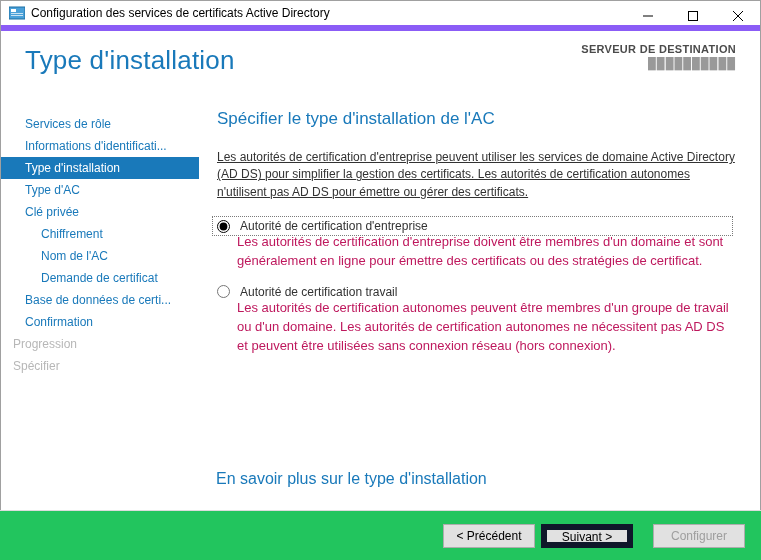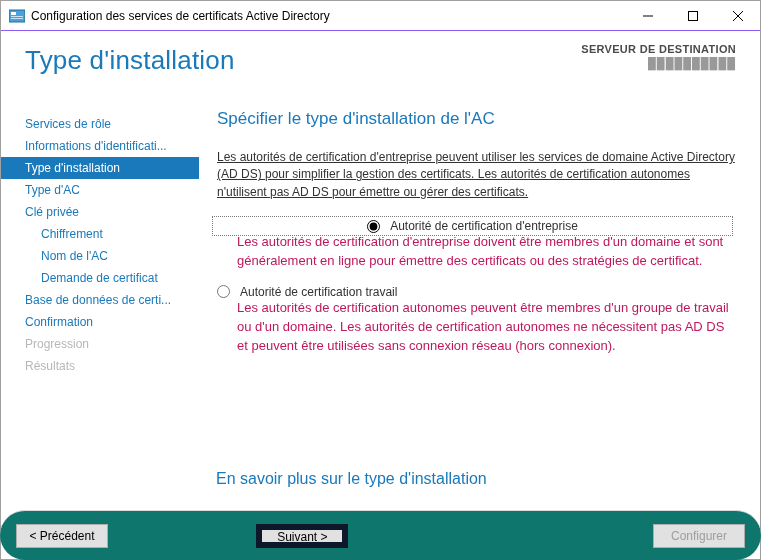--- a/index.html
+++ b/index.html
@@ -12,21 +12,21 @@
     width: 761px;
     height: 560px;
     overflow: hidden;
     border: 1px solid #a0a0a0;
   }
   .titlebar {
     height: 30px;
     display: flex;
     align-items: center;
     padding: 0 0 0 8px;
-    border-bottom: 1px solid #8b5cf6;
+    border-bottom: 6px solid #8b5cf6;
   }
   .titlebar .app-icon {
     width: 16px; height: 16px;
     margin-right: 6px;
     display: inline-flex;
   }
   .titlebar .title-text {
     flex: 1;
     font-size: 12px;
     color: #000;
@@ -93,20 +93,21 @@
     cursor: pointer;
   }
   .side-item.indent { padding-left: 40px; }
   .side-item.selected {
     background: #1979ba;
     color: #fff;
   }
   .side-item.disabled {
     color: #b7b7b7;
     cursor: default;
+    padding-left: 12px;
   }
   .content {
     flex: 1;
     padding: 0 24px 0 18px;
     overflow: hidden;
   }
   .content-heading {
     font-size: 17px;
     color: #1979ba;
     font-weight: 400;
@@ -133,48 +134,46 @@
   }
   .option-label {
     font-size: 12px;
     color: #323232;
   }
   .option.selected .option-row {
     outline: 1px dotted #7a7a7a;
     padding: 2px 4px;
     margin: -2px -4px;
     width: 100%;
-    justify-content: center;
   }
   .option-desc {
     font-size: 13px;
     color: #be185d;
     line-height: 1.45;
     margin: 0 0 0 20px;
   }
   .learn-more {
     color: #1979ba;
     font-size: 16px;
     cursor: pointer;
     position: absolute;
     bottom: 72px;
     left: 216px;
   }
   .footer {
     height: 50px;
     border-top: 1px solid #dcdcdc;
     display: flex;
     align-items: center;
-    justify-content: space-between;
+    justify-content: flex-end;
     padding: 0 16px;
     gap: 6px;
     position: absolute;
     bottom: 0; left: 0; right: 0;
-    background: #0f766e;
-    border-radius: 25px;
+    background: #22c55e;
   }
   .btn {
     min-width: 92px;
     height: 24px;
     font-size: 12px;
     font-family: inherit;
     background: #e1e1e1;
     border: 1px solid #adadad;
     color: #000;
     padding: 0 10px;
@@ -237,21 +236,21 @@
       <div class="side-item">Informations d'identificati...</div>
       <div class="side-item selected">Type d'installation</div>
       <div class="side-item">Type d'AC</div>
       <div class="side-item">Clé privée</div>
       <div class="side-item indent">Chiffrement</div>
       <div class="side-item indent">Nom de l'AC</div>
       <div class="side-item indent">Demande de certificat</div>
       <div class="side-item">Base de données de certi...</div>
       <div class="side-item">Confirmation</div>
       <div class="side-item disabled">Progression</div>
-      <div class="side-item disabled">Résultats</div>
+      <div class="side-item disabled">Spécifier</div>
     </div>
   <div class="content">
     <h2 class="content-heading">Spécifier le type d'installation de l'AC</h2>
     <div class="intro">Les autorités de certification d'entreprise peuvent utiliser les services de domaine Active Directory (AD DS) pour simplifier la gestion des certificats. Les autorités de certification autonomes n'utilisent pas AD DS pour émettre ou gérer des certificats.</div>
     <div id="options">
         <div class="option selected">
           <label class="option-row">
             <input type="radio" name="catype" checked="" style="">
             <span class="option-label">Autorité de certification d'entreprise</span>
           </label>

